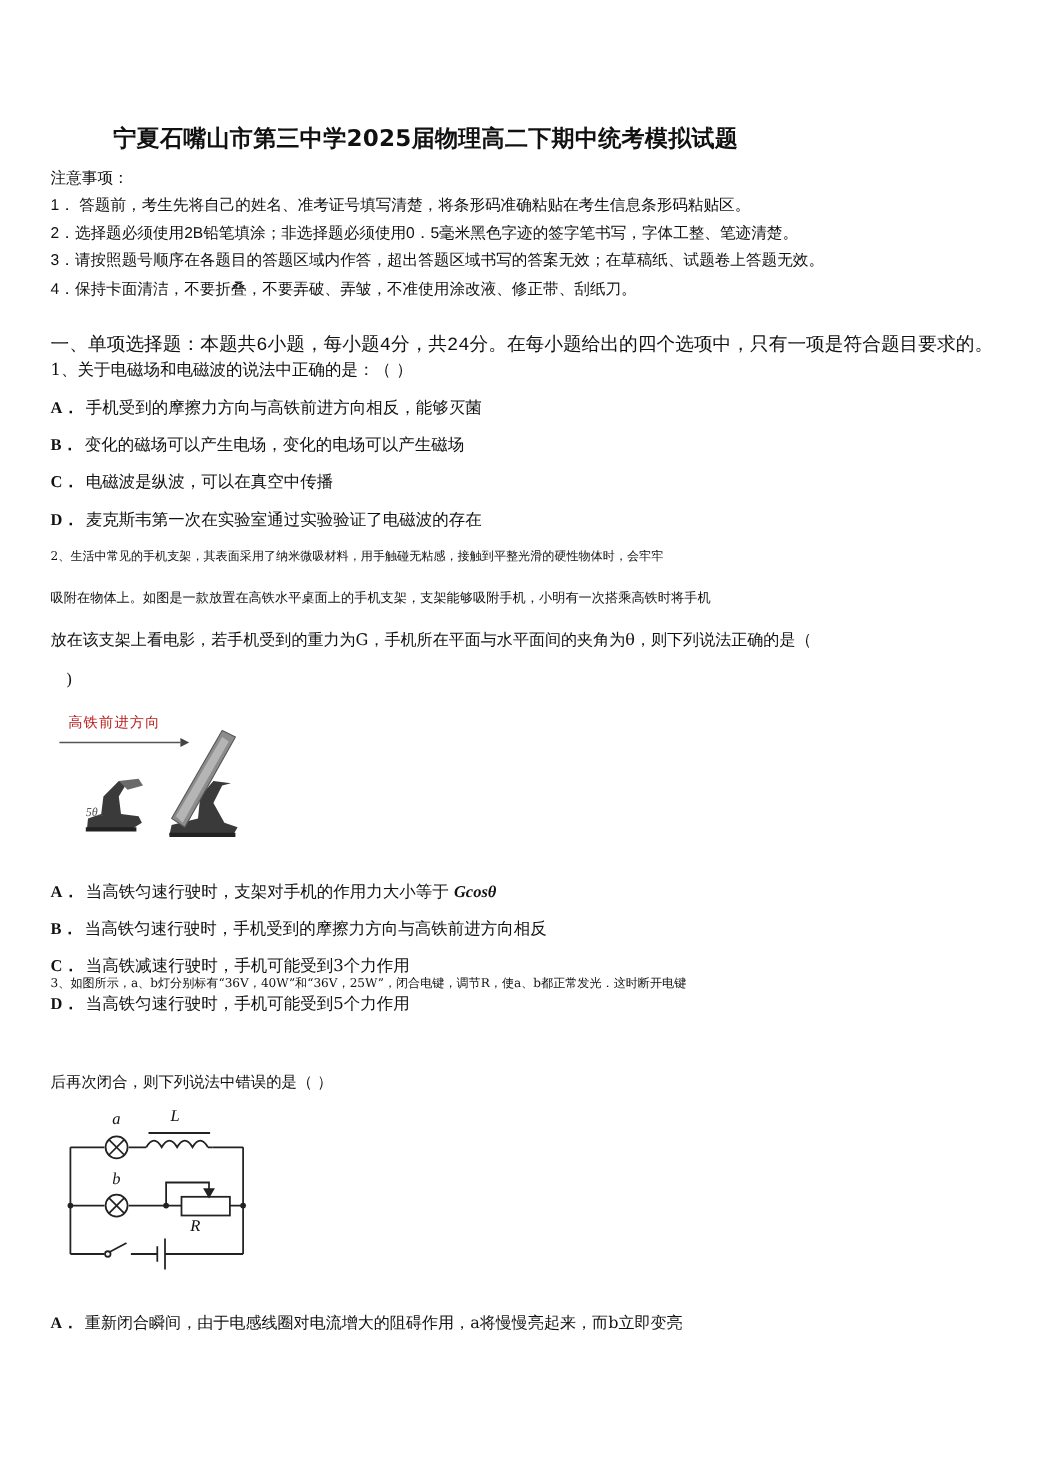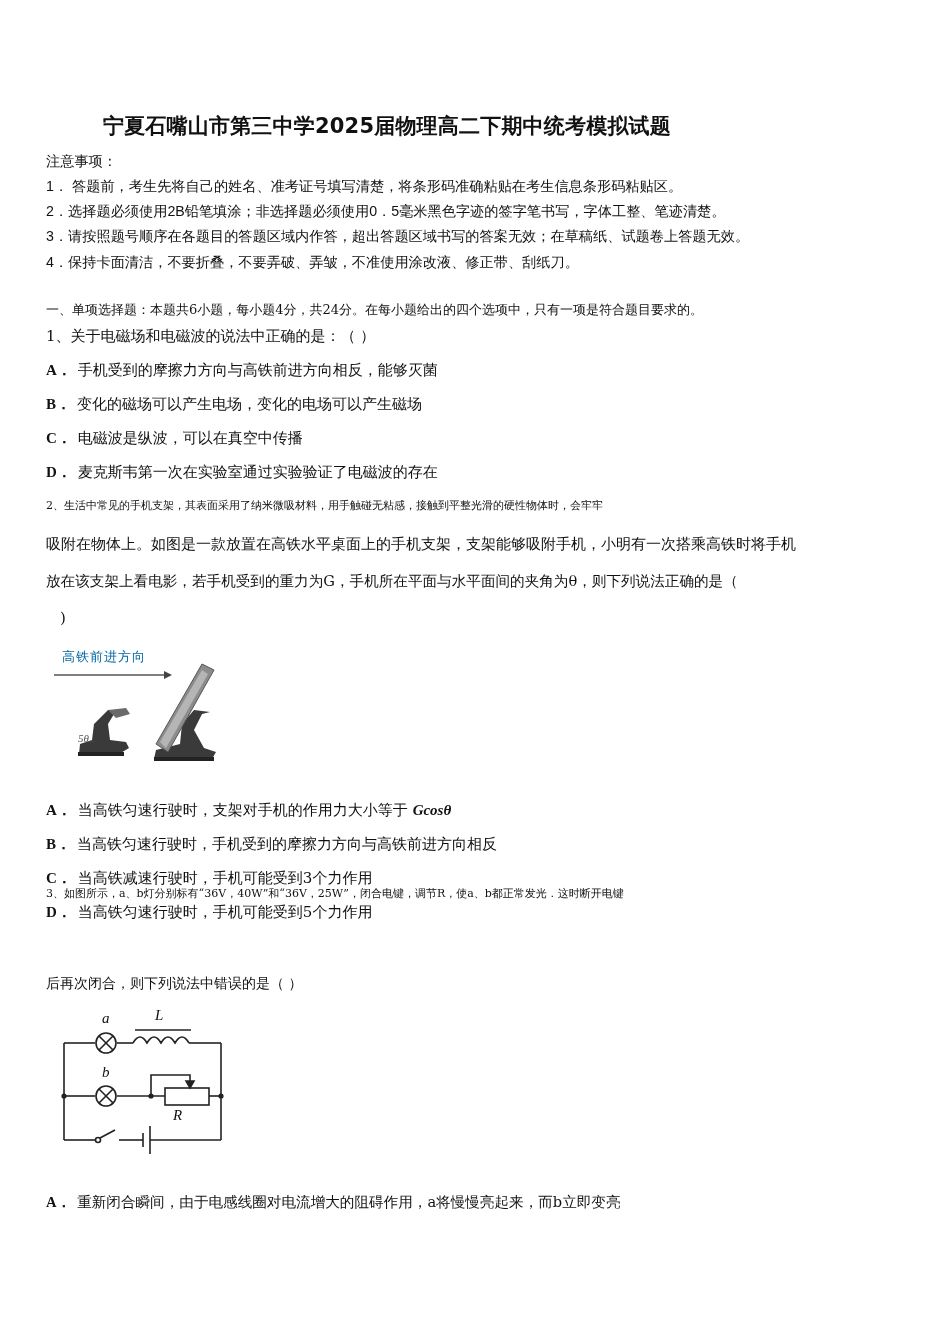--- a/index.html
+++ b/index.html
@@ -20,43 +20,43 @@
 <body>
 
 <div class="abs title">宁夏石嘴山市第三中学2025届物理高二下期中统考模拟试题</div>
 
 <div class="abs notice" style="left:46px; top:152px;">注意事项：</div>
 <div class="abs notice" style="left:46px; top:177px;">1．  答题前，考生先将自己的姓名、准考证号填写清楚，将条形码准确粘贴在考生信息条形码粘贴区。</div>
 <div class="abs notice" style="left:46px; top:202px;">2．选择题必须使用2B铅笔填涂；非选择题必须使用0．5毫米黑色字迹的签字笔书写，字体工整、笔迹清楚。</div>
 <div class="abs notice" style="left:46px; top:227px;">3．请按照题号顺序在各题目的答题区域内作答，超出答题区域书写的答案无效；在草稿纸、试题卷上答题无效。</div>
 <div class="abs notice" style="left:46px; top:253px;">4．保持卡面清洁，不要折叠，不要弄破、弄皱，不准使用涂改液、修正带、刮纸刀。</div>
 
-<div class="abs q" style="left:46px; top:301px; font-size:13px;">一、单项选择题：本题共6小题，每小题4分，共24分。在每小题给出的四个选项中，只有一项是符合题目要求的。</div>
+<div class="abs q" style="left:46px; top:301px; font-size:17px;font-family:Liberation Mono, monospace;">一、单项选择题：本题共6小题，每小题4分，共24分。在每小题给出的四个选项中，只有一项是符合题目要求的。</div>
 
 <div class="abs q" style="left:46px; top:327px;">1、关于电磁场和电磁波的说法中正确的是：（   ）</div>
 <div class="abs opt" style="left:46px; top:361px;">
   <span class="letter">A．</span><span>手机受到的摩擦力方向与高铁前进方向相反，能够灭菌</span>
 </div>
 <div class="abs opt" style="left:46px; top:395px;text-align:right;">
   <span class="letter">B．</span><span>变化的磁场可以产生电场，变化的电场可以产生磁场</span>
 </div>
 <div class="abs opt" style="left:46px; top:429px;">
   <span class="letter">C．</span><span>电磁波是纵波，可以在真空中传播</span>
 </div>
 <div class="abs opt" style="left:46px; top:463px;">
   <span class="letter">D．</span><span>麦克斯韦第一次在实验室通过实验验证了电磁波的存在</span>
 </div>
 
 <div class="abs q" style="left:46px; top:498px; font-size:11px;">2、生活中常见的手机支架，其表面采用了纳米微吸材料，用手触碰无粘感，接触到平整光滑的硬性物体时，会牢牢</div>
-<div class="abs q" style="left:46px; top:535px; font-size:15px;">吸附在物体上。如图是一款放置在高铁水平桌面上的手机支架，支架能够吸附手机，小明有一次搭乘高铁时将手机</div>
+<div class="abs q" style="left:46px; top:535px; font-size:12px;">吸附在物体上。如图是一款放置在高铁水平桌面上的手机支架，支架能够吸附手机，小明有一次搭乘高铁时将手机</div>
 <div class="abs q" style="left:46px; top:572px; font-size:14.6px;">放在该支架上看电影，若手机受到的重力为G，手机所在平面与水平面间的夹角为θ，则下列说法正确的是（</div>
 <div class="abs q" style="left:60px; top:609px;">)</div>
 
 <div class="fig" style="left:44px; top:644px; width:200px; height:120px;">
-  <div class="abs" style="left:18px; top:4px; font-size:13px; color:#0369a1; letter-spacing:1px;">高铁前进方向</div>
+  <div class="abs" style="left:18px; top:4px; font-size:13px; color:#b91c1c; letter-spacing:1px;">高铁前进方向</div>
   <svg width="200" height="120" style="position:absolute;left:0;top:0;">
 
     <line x1="10" y1="31" x2="120" y2="31" stroke="#555" stroke-width="1.3"></line>
     <polygon points="120,27 128,31 120,35" fill="#444"></polygon>
 
     <path d="M35,110 L75,110 L85,104 L82,98 L66,96 L64,80 L70,70 L82,66 L64,66 L50,80 L48,96 L36,100 Z" fill="#3a3a3a"></path>
     <path d="M34,110 L80,110" stroke="#222" stroke-width="4"></path>
     <path d="M64,66 L82,64 L86,70 L72,74" fill="#6a6a6a"></path>
     <text x="34" y="98" font-size="11" font-style="italic" fill="#555" font-family="Liberation Serif, serif">5θ..</text>
 

